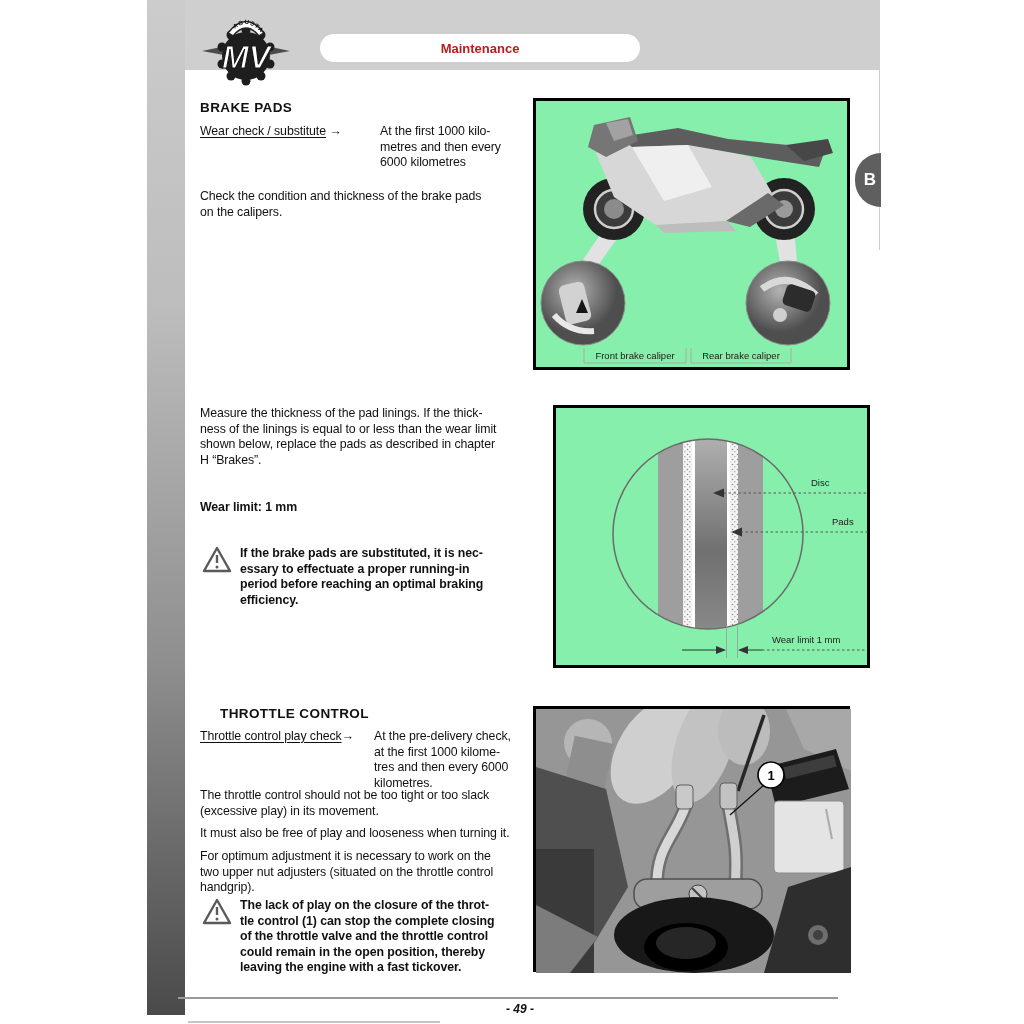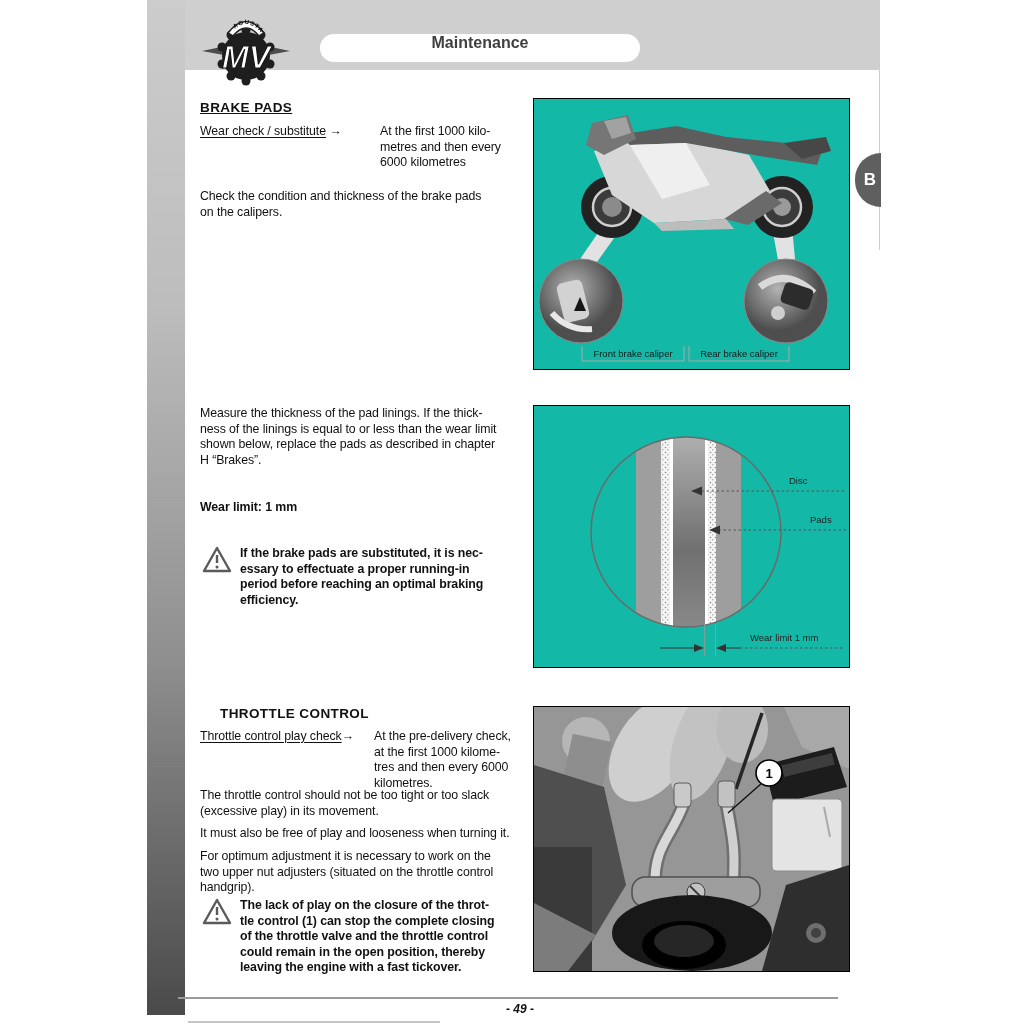--- a/index.html
+++ b/index.html
@@ -4,33 +4,33 @@
 <style>
   html,body{margin:0;padding:0;}
   body{width:1024px;height:1024px;background:#ffffff;position:relative;overflow:hidden;
        font-family:"Liberation Sans",sans-serif;color:#111;}
   .abs{position:absolute;}
   
   #side-strip{left:147px;top:0;width:38px;height:1015px;
       background:linear-gradient(to bottom,#cccccc 0%,#bdbdbd 30%,#8f8f8f 65%,#4a4a4a 100%);}
   #header-band{left:185px;top:0;width:695px;height:70px;background:#cfcfcf;}
   #title-pill{left:320px;top:34px;width:320px;height:28px;background:#ffffff;border-radius:14px;
-      display:flex;justify-content:center;font-weight:bold;font-size:16px;color:#404040;}
+      display:flex;align-items:center;justify-content:center;font-weight:bold;font-size:13px;color:#b91c1c;}
   #section-tab{left:855px;top:153px;width:26px;height:54px;background:#5f5f5f;
       border-radius:27px 0 0 27px;display:flex;align-items:center;justify-content:center;
       color:#fff;font-weight:bold;font-size:17px;padding-left:4px;box-sizing:border-box;}
   #page-edge{left:879px;top:70px;width:1px;height:180px;background:#cdcdcd;}
   
   .h1{font-size:13.5px;font-weight:bold;letter-spacing:.4px;}
   .body-text{font-size:13px;line-height:15.6px;white-space:pre;letter-spacing:-.1px;
       transform:scaleX(.95);transform-origin:0 0;}
   .bold{font-weight:bold;}
   .lead u{text-underline-offset:2px;}
   .warn-text{font-weight:bold;}
-  .figure{background:#14b8a6;border:1px solid #000000;box-sizing:border-box;}
+  .figure{background:#86efac;border:3px solid #000000;box-sizing:border-box;}
   #footer-line{left:178px;top:997px;width:660px;height:2px;background:#9a9a9a;}
   #page-number{left:440px;top:1002px;width:160px;text-align:center;font-style:italic;
       font-weight:bold;font-size:12px;}
   #bottom-partial-line{left:188px;top:1021px;width:252px;height:2px;background:#c6c6c6;}
   svg text{font-family:"Liberation Sans",sans-serif;}
 </style>
 </head>
 <body>
 
 <div class="abs" id="side-strip"></div>
@@ -63,21 +63,21 @@
   </svg>
 </div>
 
 <div class="abs" id="title-pill">
   <span>Maintenance</span>
 </div>
 <div class="abs" id="section-tab">
   <span>B</span>
 </div>
 
-<div class="abs h1" style="left:200px;top:100px;text-decoration:underline;">BRAKE PADS</div>
+<div class="abs h1" style="left:200px;top:100px;">BRAKE PADS</div>
 
 <div class="abs body-text lead" style="left:200px;top:123px;"><u>Wear check / substitute</u> <span>→</span></div>
 <div class="abs body-text" style="left:380px;top:123px;">At the first 1000 kilo-
 metres and then every
 6000 kilometres</div>
 
 <div class="abs body-text" style="left:200px;top:188px;">Check the condition and thickness of the brake pads
 on the calipers.</div>
 
 <div class="abs figure" style="left:533px;top:98px;width:317px;height:272px;">
@@ -136,21 +136,21 @@
     <path d="M16 3 L29 26 L3 26 Z" fill="none" stroke="#5a5a5a" stroke-width="2.4" stroke-linejoin="round"></path>
     <line x1="16" y1="10" x2="16" y2="18" stroke="#5a5a5a" stroke-width="2.4"></line>
     <circle cx="16" cy="22" r="1.5" fill="#5a5a5a"></circle>
   </svg>
 </div>
 <div class="abs body-text warn-text" style="left:240px;top:545px;">If the brake pads are substituted, it is nec-
 essary to effectuate a proper running-in
 period before reaching an optimal braking
 efficiency.</div>
 
-<div class="abs figure" style="left:533px;top:405px;width:317px;height:263px;">
+<div class="abs figure" style="left:553px;top:405px;width:317px;height:263px;">
   <svg width="315" height="261" viewBox="0 0 315 261">
     <defs>
       <pattern id="speck" width="5" height="5" patternUnits="userSpaceOnUse">
         <rect width="5" height="5" fill="#f4f4f4"></rect>
         <circle cx="1.5" cy="1.5" r=".8" fill="#8d8d8d"></circle>
         <circle cx="3.8" cy="3.8" r=".7" fill="#a0a0a0"></circle>
       </pattern>
       <linearGradient id="discgrad" x1="0" y1="0" x2="0" y2="1">
         <stop offset="0%" stop-color="#c0c0c0"></stop>
           <stop offset="55%" stop-color="#707070"></stop>

